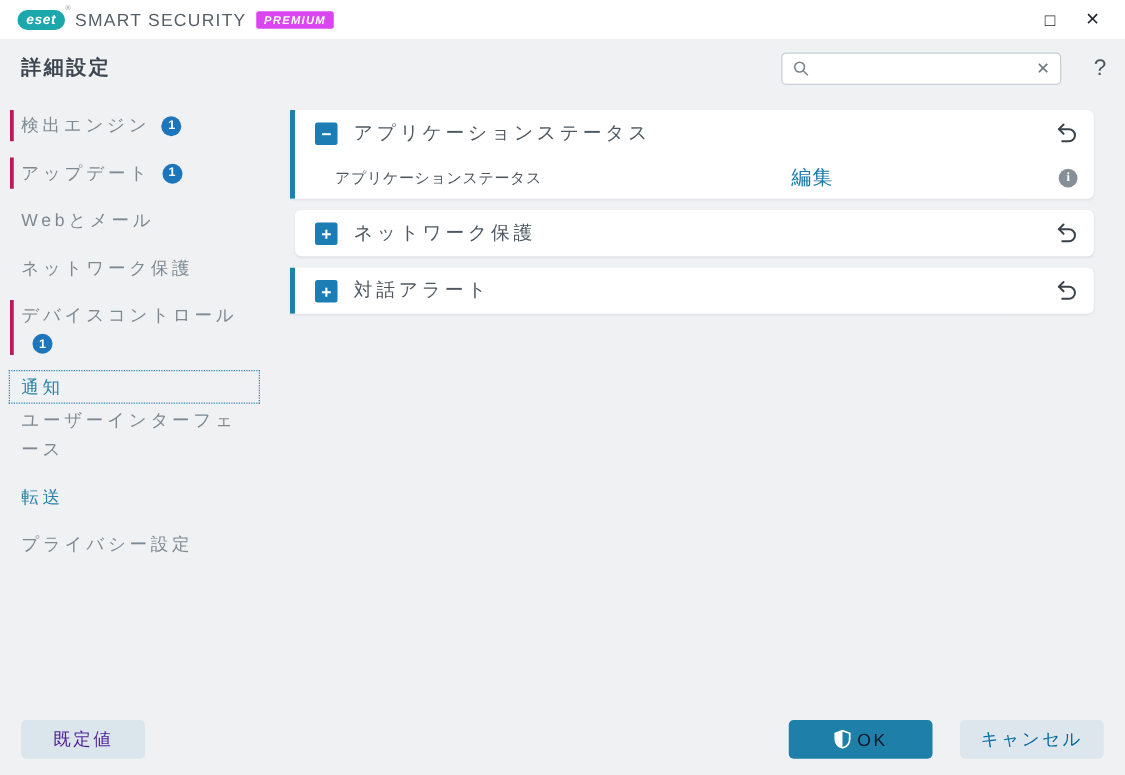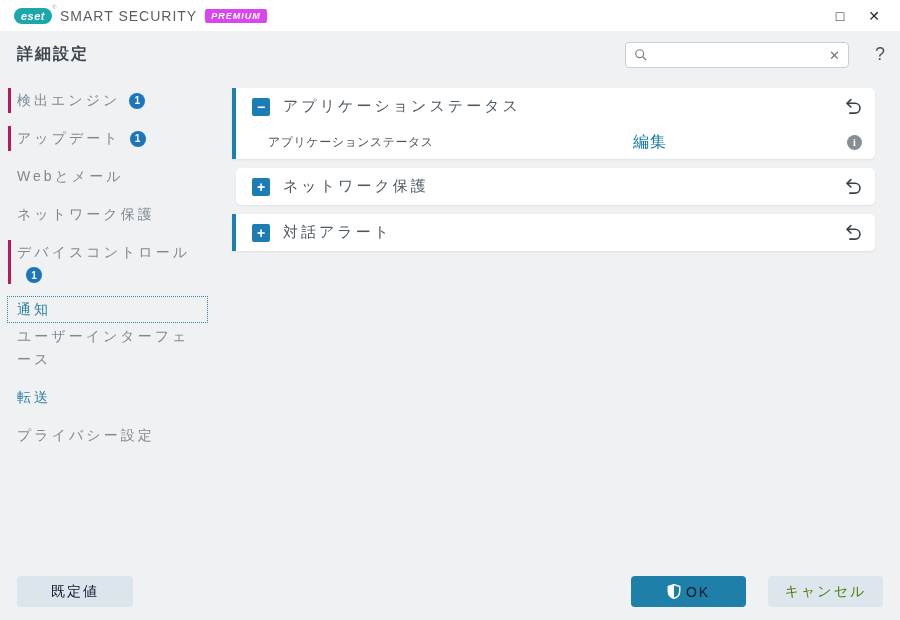--- a/index.html
+++ b/index.html
@@ -100,24 +100,24 @@
     font-size:10px; font-weight:bold; font-family:"Liberation Serif","DejaVu Serif",serif;
     cursor:pointer;
   }
 
   
   .footer { flex:0 0 auto; display:flex; align-items:center; padding:0 17px 13px 17px; }
   .btn {
     height:31px; border:none; border-radius:4px; font-size:14px; letter-spacing:2px;
     cursor:pointer; font-family:inherit; display:inline-flex; align-items:center; justify-content:center;
   }
-  .btn.light { background:#dbe5ec; color:#0f172a; width:116px; }
+  .btn.light { background:#dbe5ec; color:#4c1d95; width:99px; }
   .footer-right { margin-left:auto; display:flex; gap:22px; }
   .btn.primary { background:#1e7fa9; color:#0f172a; width:115px; gap:5px; }
-  .btn.cancel { background:#dde6ec; color:#4d7c0f; width:115px; }
+  .btn.cancel { background:#dde6ec; color:#0369a1; width:115px; }
 </style>
 </head>
 <body>
 
 <div class="window">
 
   <div class="titlebar">
     <div class="brand">
       <span class="logo-pill">
         <span>eset</span>

